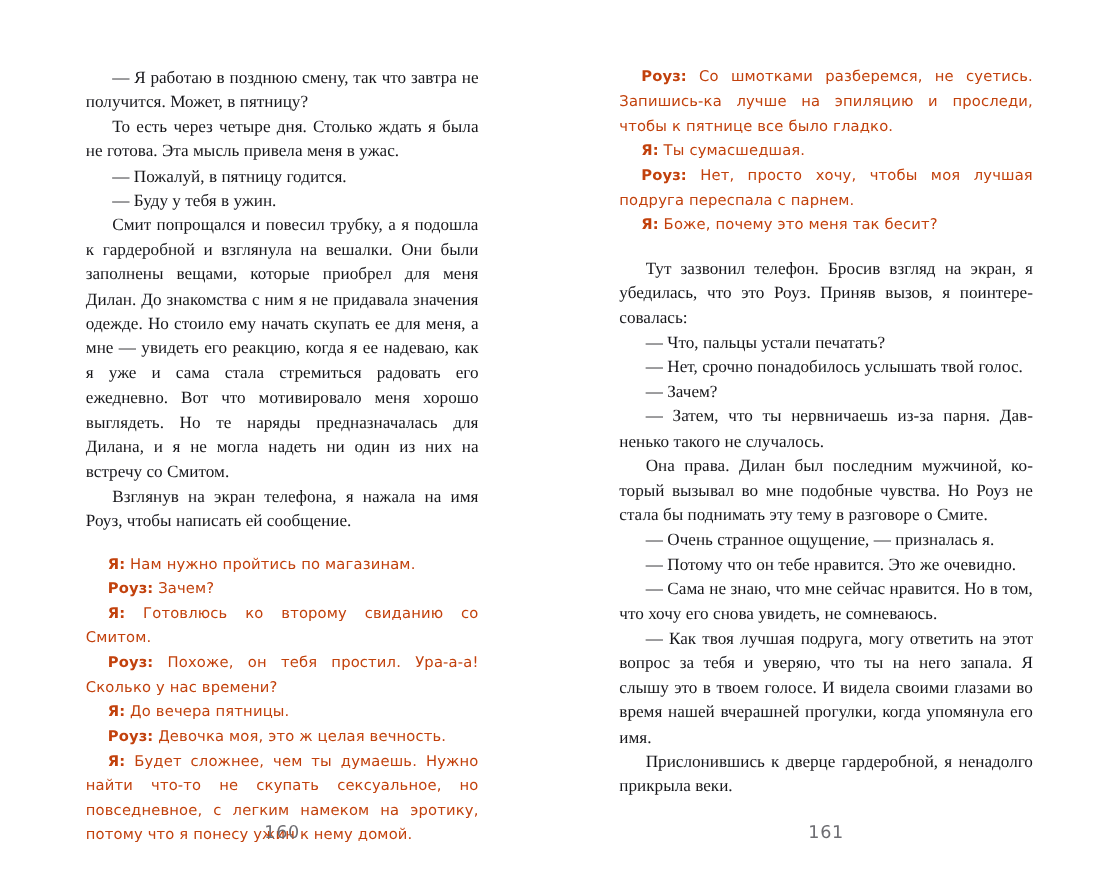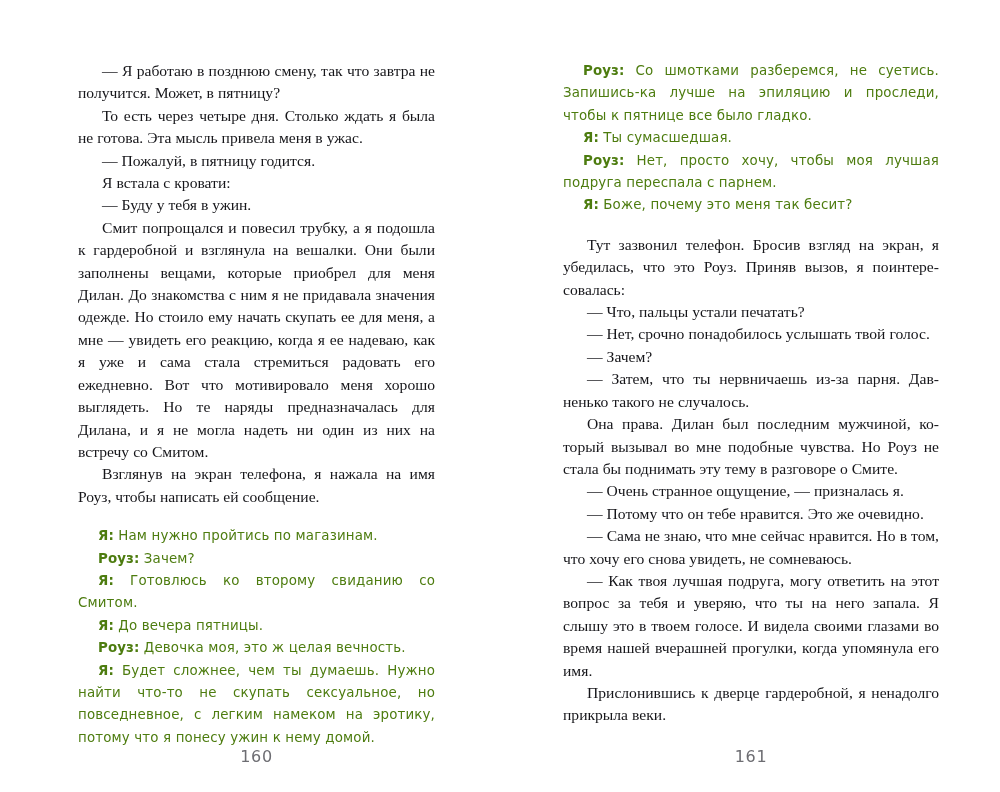--- a/index.html
+++ b/index.html
@@ -50,21 +50,21 @@
 
   
   .msgblock {
     margin: 17px 0 0 0;
   }
   .msgblock.tight { margin-top: 0; }
   .msg {
     font-family: "DejaVu Sans", "Liberation Sans", sans-serif;
     font-size: 13.4px;
     line-height: 22.4px;
-    color: #4d7c0f;
+    color: #c2410c;
     text-align: justify;
     text-justify: inter-word;
     margin: 0;
     text-indent: 20px;
     letter-spacing: 0.15px;
   }
   .msg .who {
     font-weight: 700;
     letter-spacing: 0.1px;
   }
@@ -88,34 +88,36 @@
 <body>
 
 <div id="page">
 
   <div class="leaf left">
     <div class="textblock">
 
       <p class="narr">— Я работаю в позднюю смену, так что завтра не получится. Может, в пятницу?</p>
       <p class="narr">То есть через четыре дня. Столько ждать я была не готова. Эта мысль привела меня в ужас.</p>
       <p class="narr">— Пожалуй, в пятницу годится.</p>
-      <p class="narr">Я встала с кровати:</p>
       <p class="narr">— Буду у тебя в ужин.</p>
       <p class="narr">Смит попрощался и повесил трубку, а я подошла к гардеробной и взглянула на вешалки. Они были заполнены вещами, которые приобрел для меня Дилан. До знакомства с ним я не придавала значения одежде. Но стоило ему начать скупать ее для меня, а мне — увидеть его реакцию, когда я ее надеваю, как я уже и сама стала стремиться радовать его ежедневно. Вот что мотивировало меня хорошо выгля­деть. Но те наряды предназначалась для Дилана, и я не могла надеть ни один из них на встречу со Смитом.</p>
       <p class="narr">Взглянув на экран телефона, я нажала на имя Роуз, чтобы написать ей сообщение.</p>
 
       <div class="msgblock">
         <p class="msg">
           <span class="who">Я:</span><span> Нам нужно пройтись по магазинам.</span>
         </p>
         <p class="msg">
           <span class="who">Роуз:</span><span> Зачем?</span>
         </p>
         <p class="msg">
           <span class="who">Я:</span><span> Готовлюсь ко второму свиданию со Смитом.</span>
+        </p>
+        <p class="msg">
+          <span class="who">Роуз:</span><span> Похоже, он тебя простил. Ура-а-а! Сколько у нас времени?</span>
         </p>
         <p class="msg">
           <span class="who">Я:</span><span> До вечера пятницы.</span>
         </p>
         <p class="msg">
           <span class="who">Роуз:</span><span> Девочка моя, это ж целая вечность.</span>
         </p>
         <p class="msg">
           <span class="who">Я:</span><span> Будет сложнее, чем ты думаешь. Нужно найти что-то не скупать сексуальное, но повседневное, с легким намеком на эротику, потому что я понесу ужин к нему домой.</span>
         </p>

